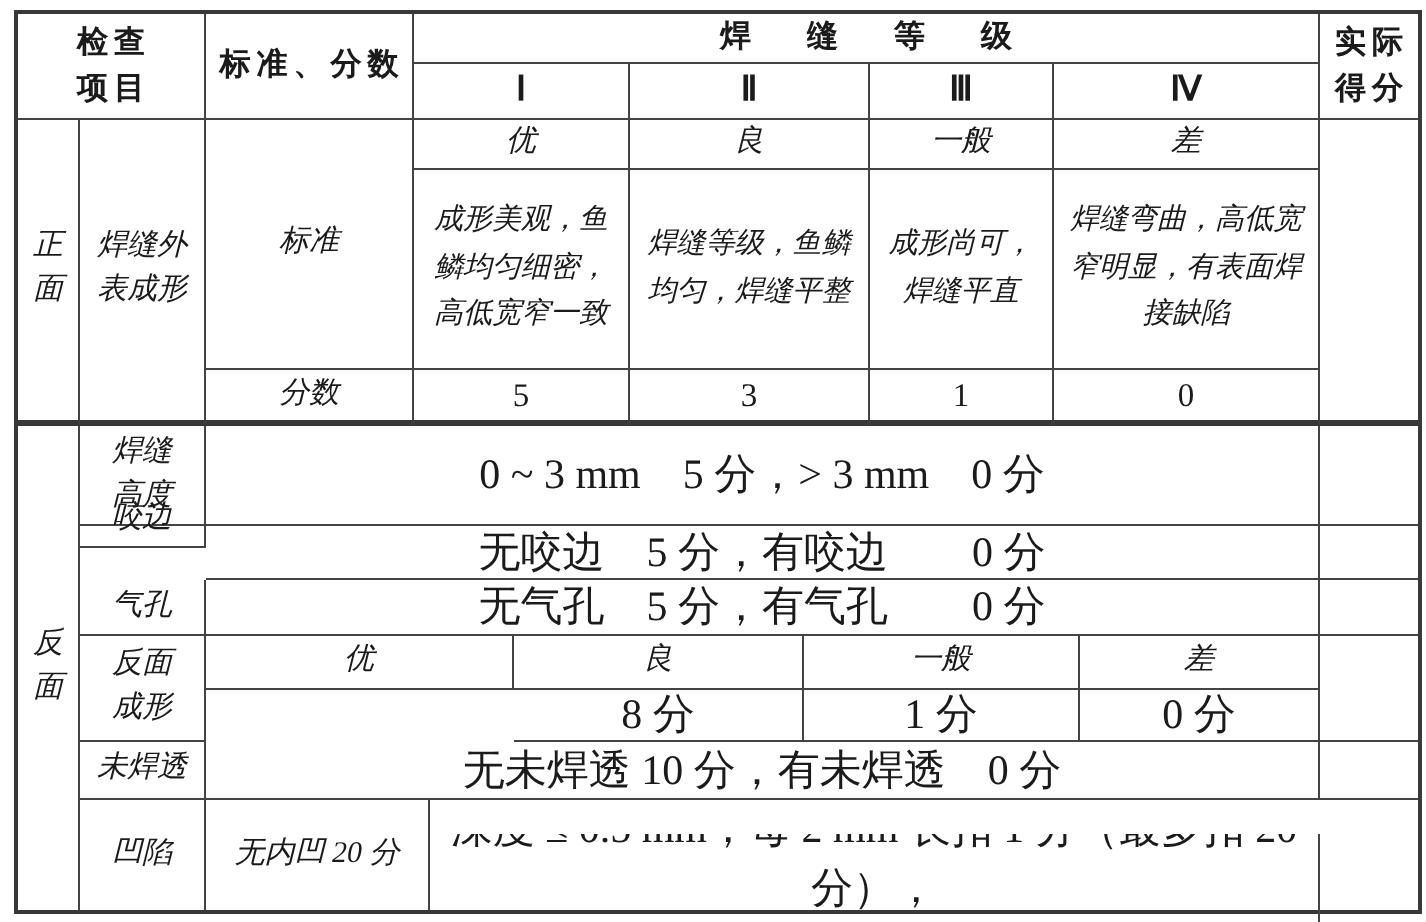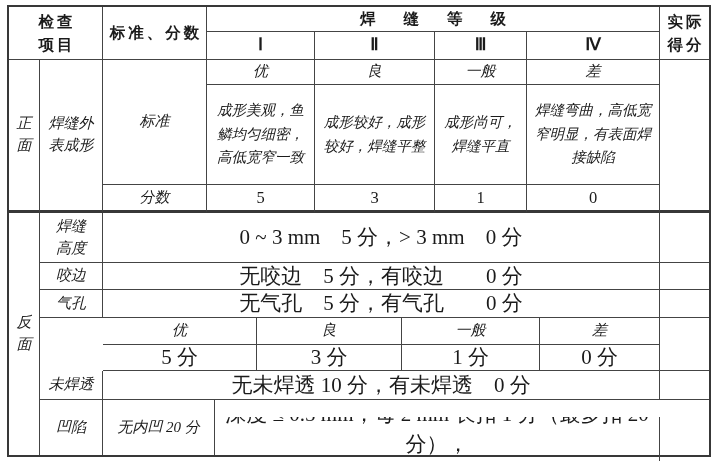--- a/index.html
+++ b/index.html
@@ -72,53 +72,54 @@
 表成形</div>
     <div class="cell kai" style="left:94px;top:53px;width:104px;height:125px;">标准</div>
     <div class="cell kai thick-b" style="left:94px;top:178px;width:104px;height:28px;">分数</div>
 
     <div class="cell kai" style="left:198px;top:53px;width:108px;height:25px;">优</div>
     <div class="cell kai" style="left:306px;top:53px;width:120px;height:25px;">良</div>
     <div class="cell kai" style="left:426px;top:53px;width:92px;height:25px;">一般</div>
     <div class="cell kai" style="left:518px;top:53px;width:133px;height:25px;">差</div>
 
     <div class="cell kai desc" style="left:198px;top:78px;width:108px;height:100px;">成形美观，鱼鳞均匀细密，高低宽窄一致</div>
-    <div class="cell kai desc" style="left:306px;top:78px;width:120px;height:100px;">成形较好，成形较好，焊缝平整</div>
+    <div class="cell kai desc" style="left:306px;top:78px;width:120px;height:100px;">焊缝等级，鱼鳞均匀，焊缝平整</div>
     <div class="cell kai desc" style="left:518px;top:78px;width:133px;height:100px;">焊缝弯曲，高低宽窄明显，有表面焊接缺陷</div>
     <div class="cell kai desc" style="left:426px;top:78px;width:92px;height:100px;">成形尚可，焊缝平直</div>
 
     <div class="cell num thick-b" style="left:198px;top:178px;width:108px;height:28px;">5</div>
     <div class="cell num thick-b" style="left:306px;top:178px;width:120px;height:28px;">3</div>
     <div class="cell num thick-b" style="left:426px;top:178px;width:92px;height:28px;">1</div>
     <div class="cell num thick-b" style="left:518px;top:178px;width:133px;height:28px;">0</div>
 
     <div class="cell no-r thick-b" style="left:651px;top:53px;width:49px;height:153px;"></div>
 
     <div class="cell kai no-b" style="left:0;top:206px;width:31px;height:242px;">反
 面</div>
 
     <div class="cell kai" style="left:31px;top:206px;width:63px;height:50px;">焊缝
 高度</div>
     <div class="cell crit" style="left:94px;top:206px;width:557px;height:50px;">0 ~ 3 mm　5 分，&gt; 3 mm　0 分</div>
     <div class="cell no-r" style="left:651px;top:206px;width:49px;height:50px;"></div>
 
-    <div class="cell kai" style="left:31px;top:256px;width:63px;height:27px;">咬边</div>
+    <div class="cell kai" style="left:31px;top:240px;width:63px;height:27px;">咬边</div>
     <div class="cell crit" style="left:94px;top:256px;width:557px;height:27px;">无咬边　5 分，有咬边　　0 分</div>
     <div class="cell no-r" style="left:651px;top:256px;width:49px;height:27px;"></div>
 
     <div class="cell kai" style="left:31px;top:283px;width:63px;height:28px;">气孔</div>
     <div class="cell crit" style="left:94px;top:283px;width:557px;height:28px;">无气孔　5 分，有气孔　　0 分</div>
     <div class="cell no-r" style="left:651px;top:283px;width:49px;height:28px;"></div>
 
+    <div class="cell kai" style="left:31px;top:311px;width:63px;height:53px;">反面
+成形</div>
     <div class="cell kai" style="left:94px;top:311px;width:154px;height:27px;">优</div>
     <div class="cell kai" style="left:248px;top:311px;width:145px;height:27px;">良</div>
     <div class="cell kai" style="left:393px;top:311px;width:138px;height:27px;">一般</div>
     <div class="cell kai" style="left:531px;top:311px;width:120px;height:27px;">差</div>
-    <div class="cell crit" style="left:94px;top:338px;width:154px;height:26px;">5 分</div>
-    <div class="cell crit" style="left:248px;top:338px;width:145px;height:26px;">3 分</div>
+    <div class="cell crit" style="left:248px;top:338px;width:145px;height:26px;">8 分</div>
     <div class="cell crit" style="left:393px;top:338px;width:138px;height:26px;">1 分</div>
     <div class="cell crit" style="left:531px;top:338px;width:120px;height:26px;">0 分</div>
     <div class="cell no-r" style="left:651px;top:311px;width:49px;height:53px;"></div>
 
     <div class="cell kai" style="left:31px;top:364px;width:63px;height:29px;">未焊透</div>
     <div class="cell crit" style="left:94px;top:364px;width:557px;height:29px;">无未焊透 10 分，有未焊透　0 分</div>
     <div class="cell no-r" style="left:651px;top:364px;width:49px;height:29px;"></div>
 
     <div class="cell kai no-b" style="left:31px;top:393px;width:63px;height:55px;">凹陷</div>
     <div class="cell kai no-b" style="left:94px;top:393px;width:112px;height:55px;">无内凹 20 分</div>

